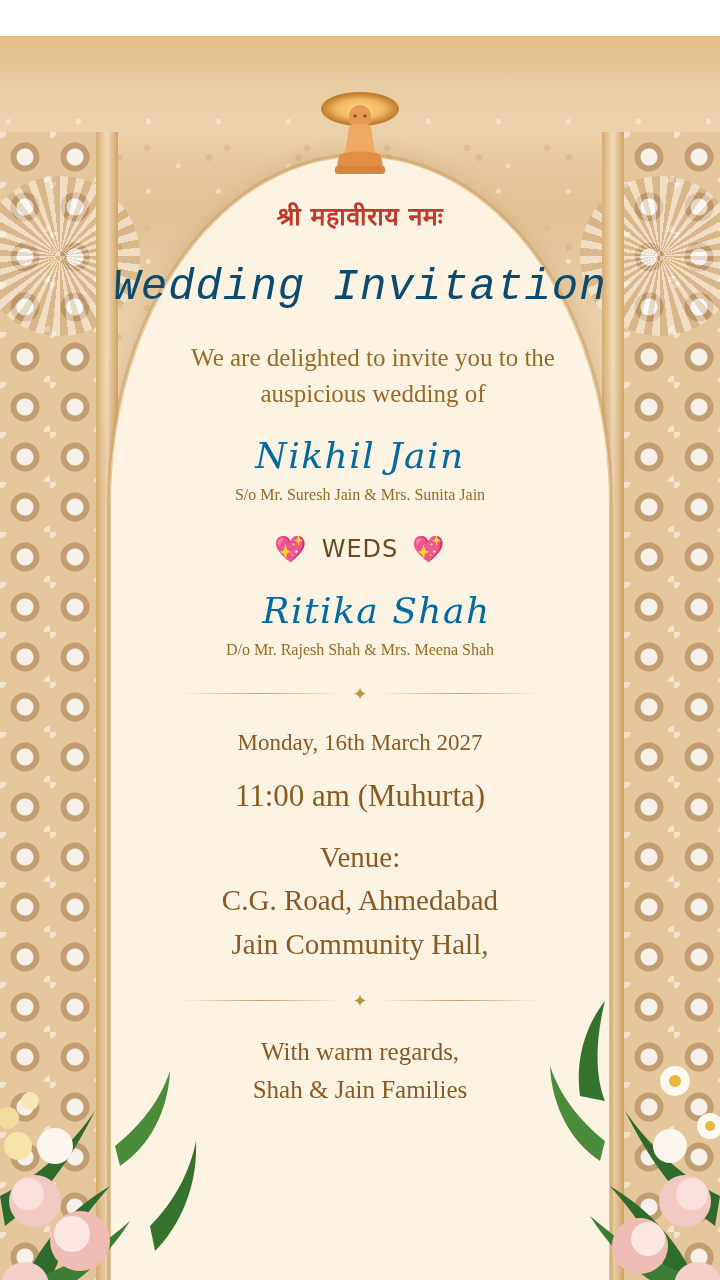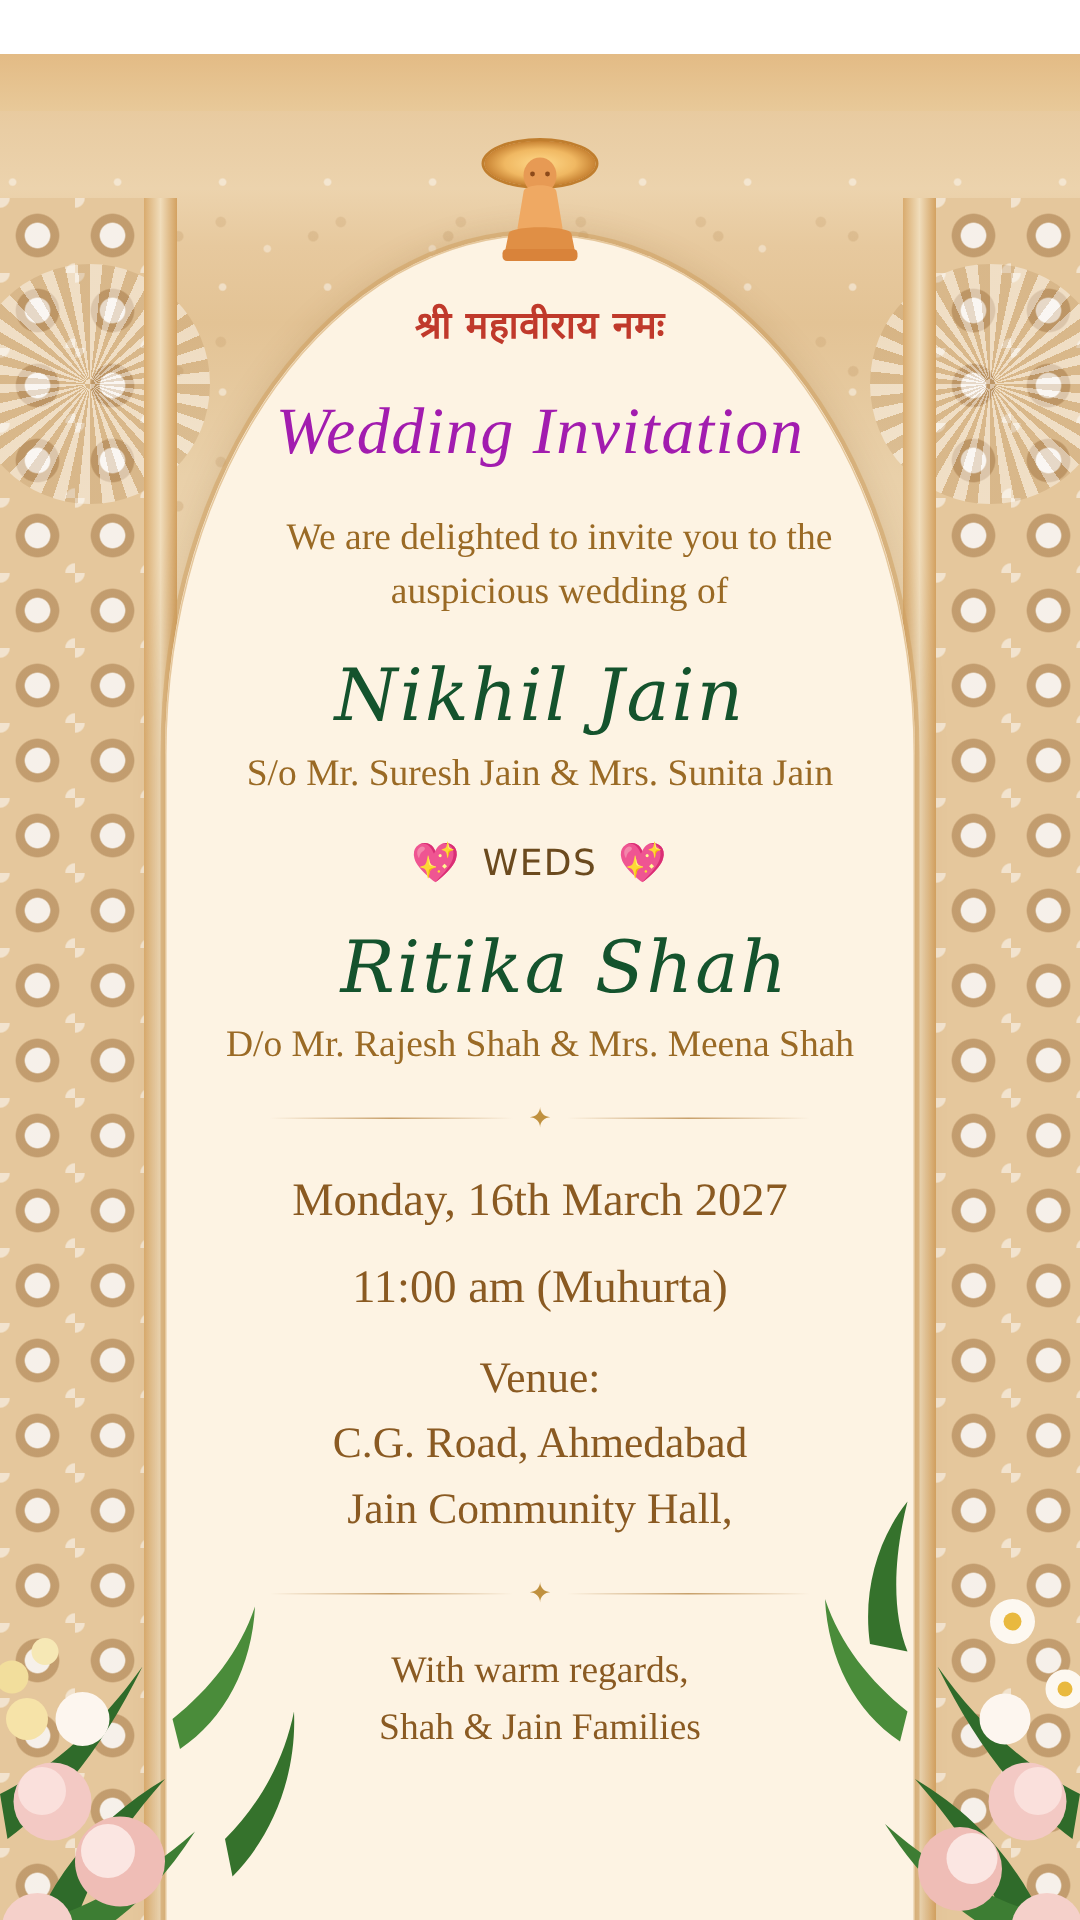--- a/index.html
+++ b/index.html
@@ -145,44 +145,44 @@
     margin-top: 14px;
     font-size: 25px;
     color: #c0392b;
     letter-spacing: 0.5px;
     font-family: "DejaVu Sans", sans-serif;
     font-weight: 700;
   }
   .wedding-invitation {
     margin-top: 30px;
     font-size: 44px;
-    color: #a21caf;
-    font-family: Liberation Serif, serif;
+    color: #0c4a6e;
+    font-family: Liberation Mono, monospace;
     font-style: italic;
     letter-spacing: 1px;
   }
   .intro {
     margin-top: 28px;
     font-size: 25px;
     line-height: 1.45;
     color: #9a6a25;
     padding-left: 26px;
   }
   .groom-name, .bride-name {
     margin-top: 22px;
-    font-size: 48px;
-    color: #14532d;
+    font-size: 36px;
+    color: #0369a1;
     font-family: "DejaVu Serif", serif;
     font-style: italic;
     letter-spacing: 1.5px;
   }
   .bride-name { margin-top: 26px; padding-left: 33px; }
   .parents {
     margin-top: 10px;
-    font-size: 25px;
+    font-size: 16px;
     color: #9a6a25;
   }
   .weds-row {
     margin-top: 30px;
     font-size: 24px;
     color: #6b4a1e;
     font-family: "DejaVu Sans", sans-serif;
     letter-spacing: 1px;
     display: flex;
     align-items: center;
@@ -207,21 +207,21 @@
     flex: 1;
     background: linear-gradient(90deg, rgba(190,145,85,0), rgba(190,145,85,0.85), rgba(190,145,85,0));
   }
   .divider .diamond {
     color: #c0913f;
     font-size: 18px;
     font-family: "DejaVu Sans", sans-serif;
   }
   .date {
     margin-top: 26px;
-    font-size: 31px;
+    font-size: 23px;
     color: #8a5a22;
   }
   .time {
     margin-top: 22px;
     font-size: 31px;
     color: #8a5a22;
   }
   .venue {
     margin-top: 22px;
     font-size: 29px;

